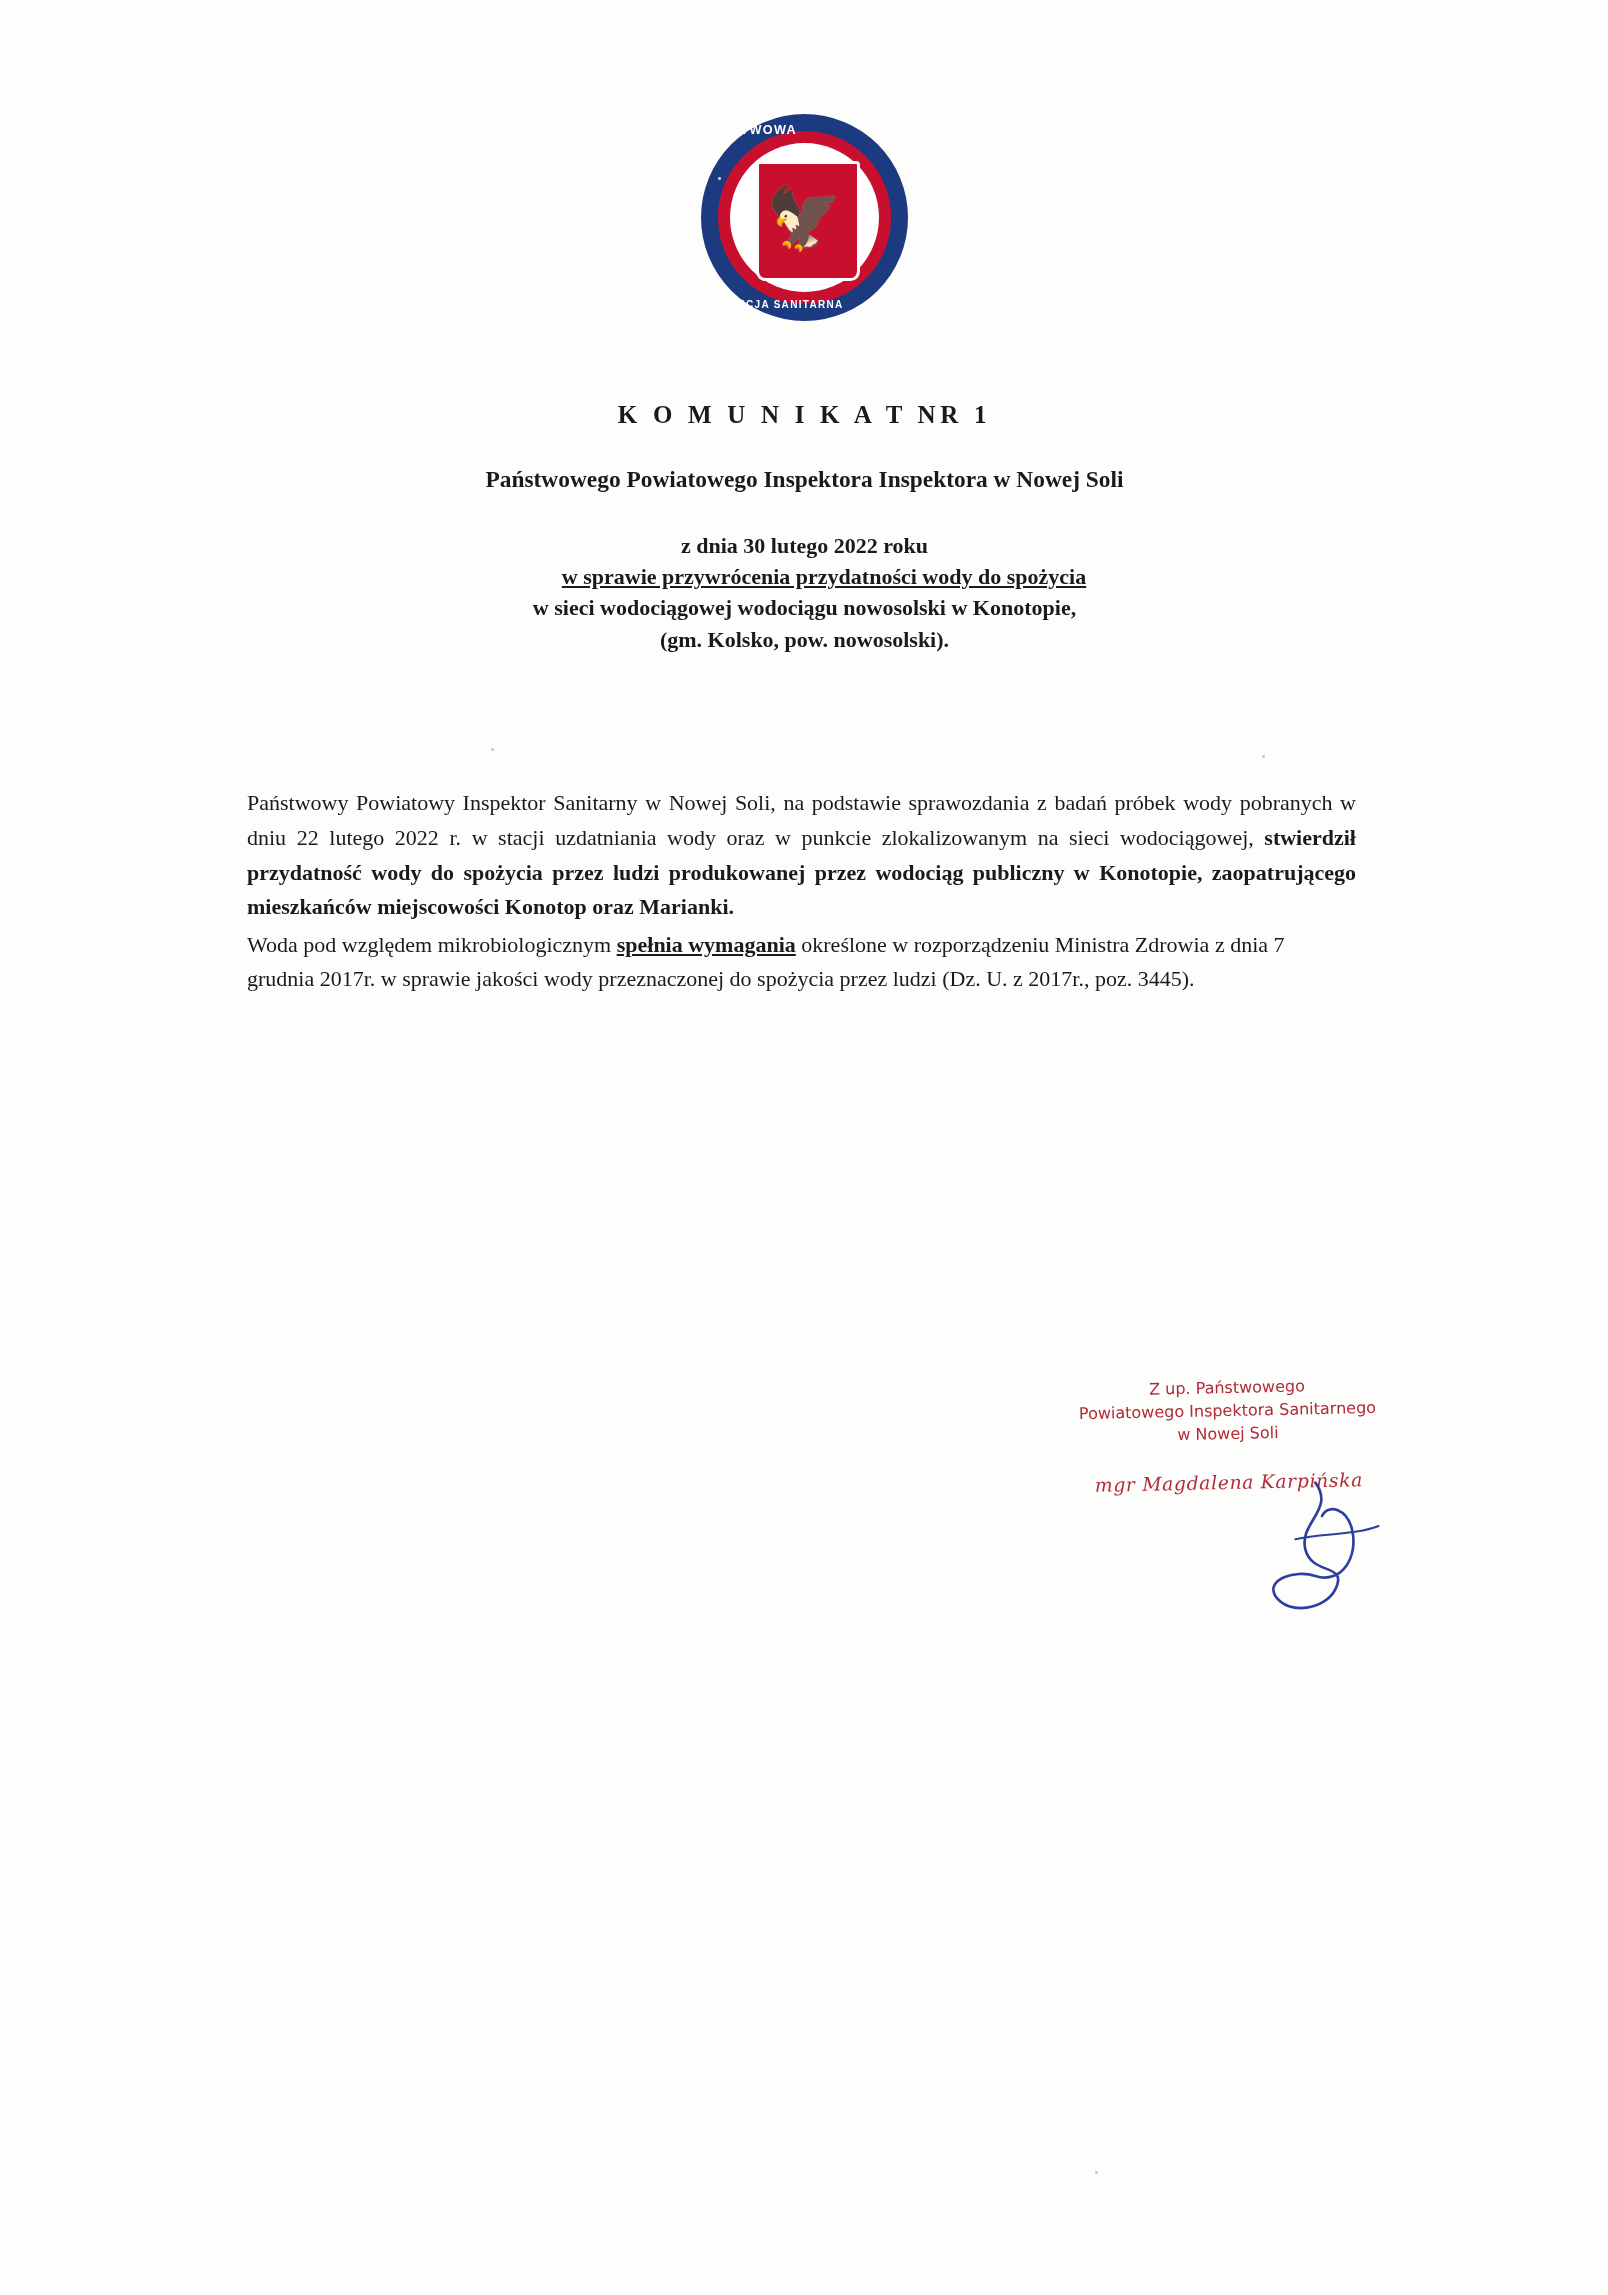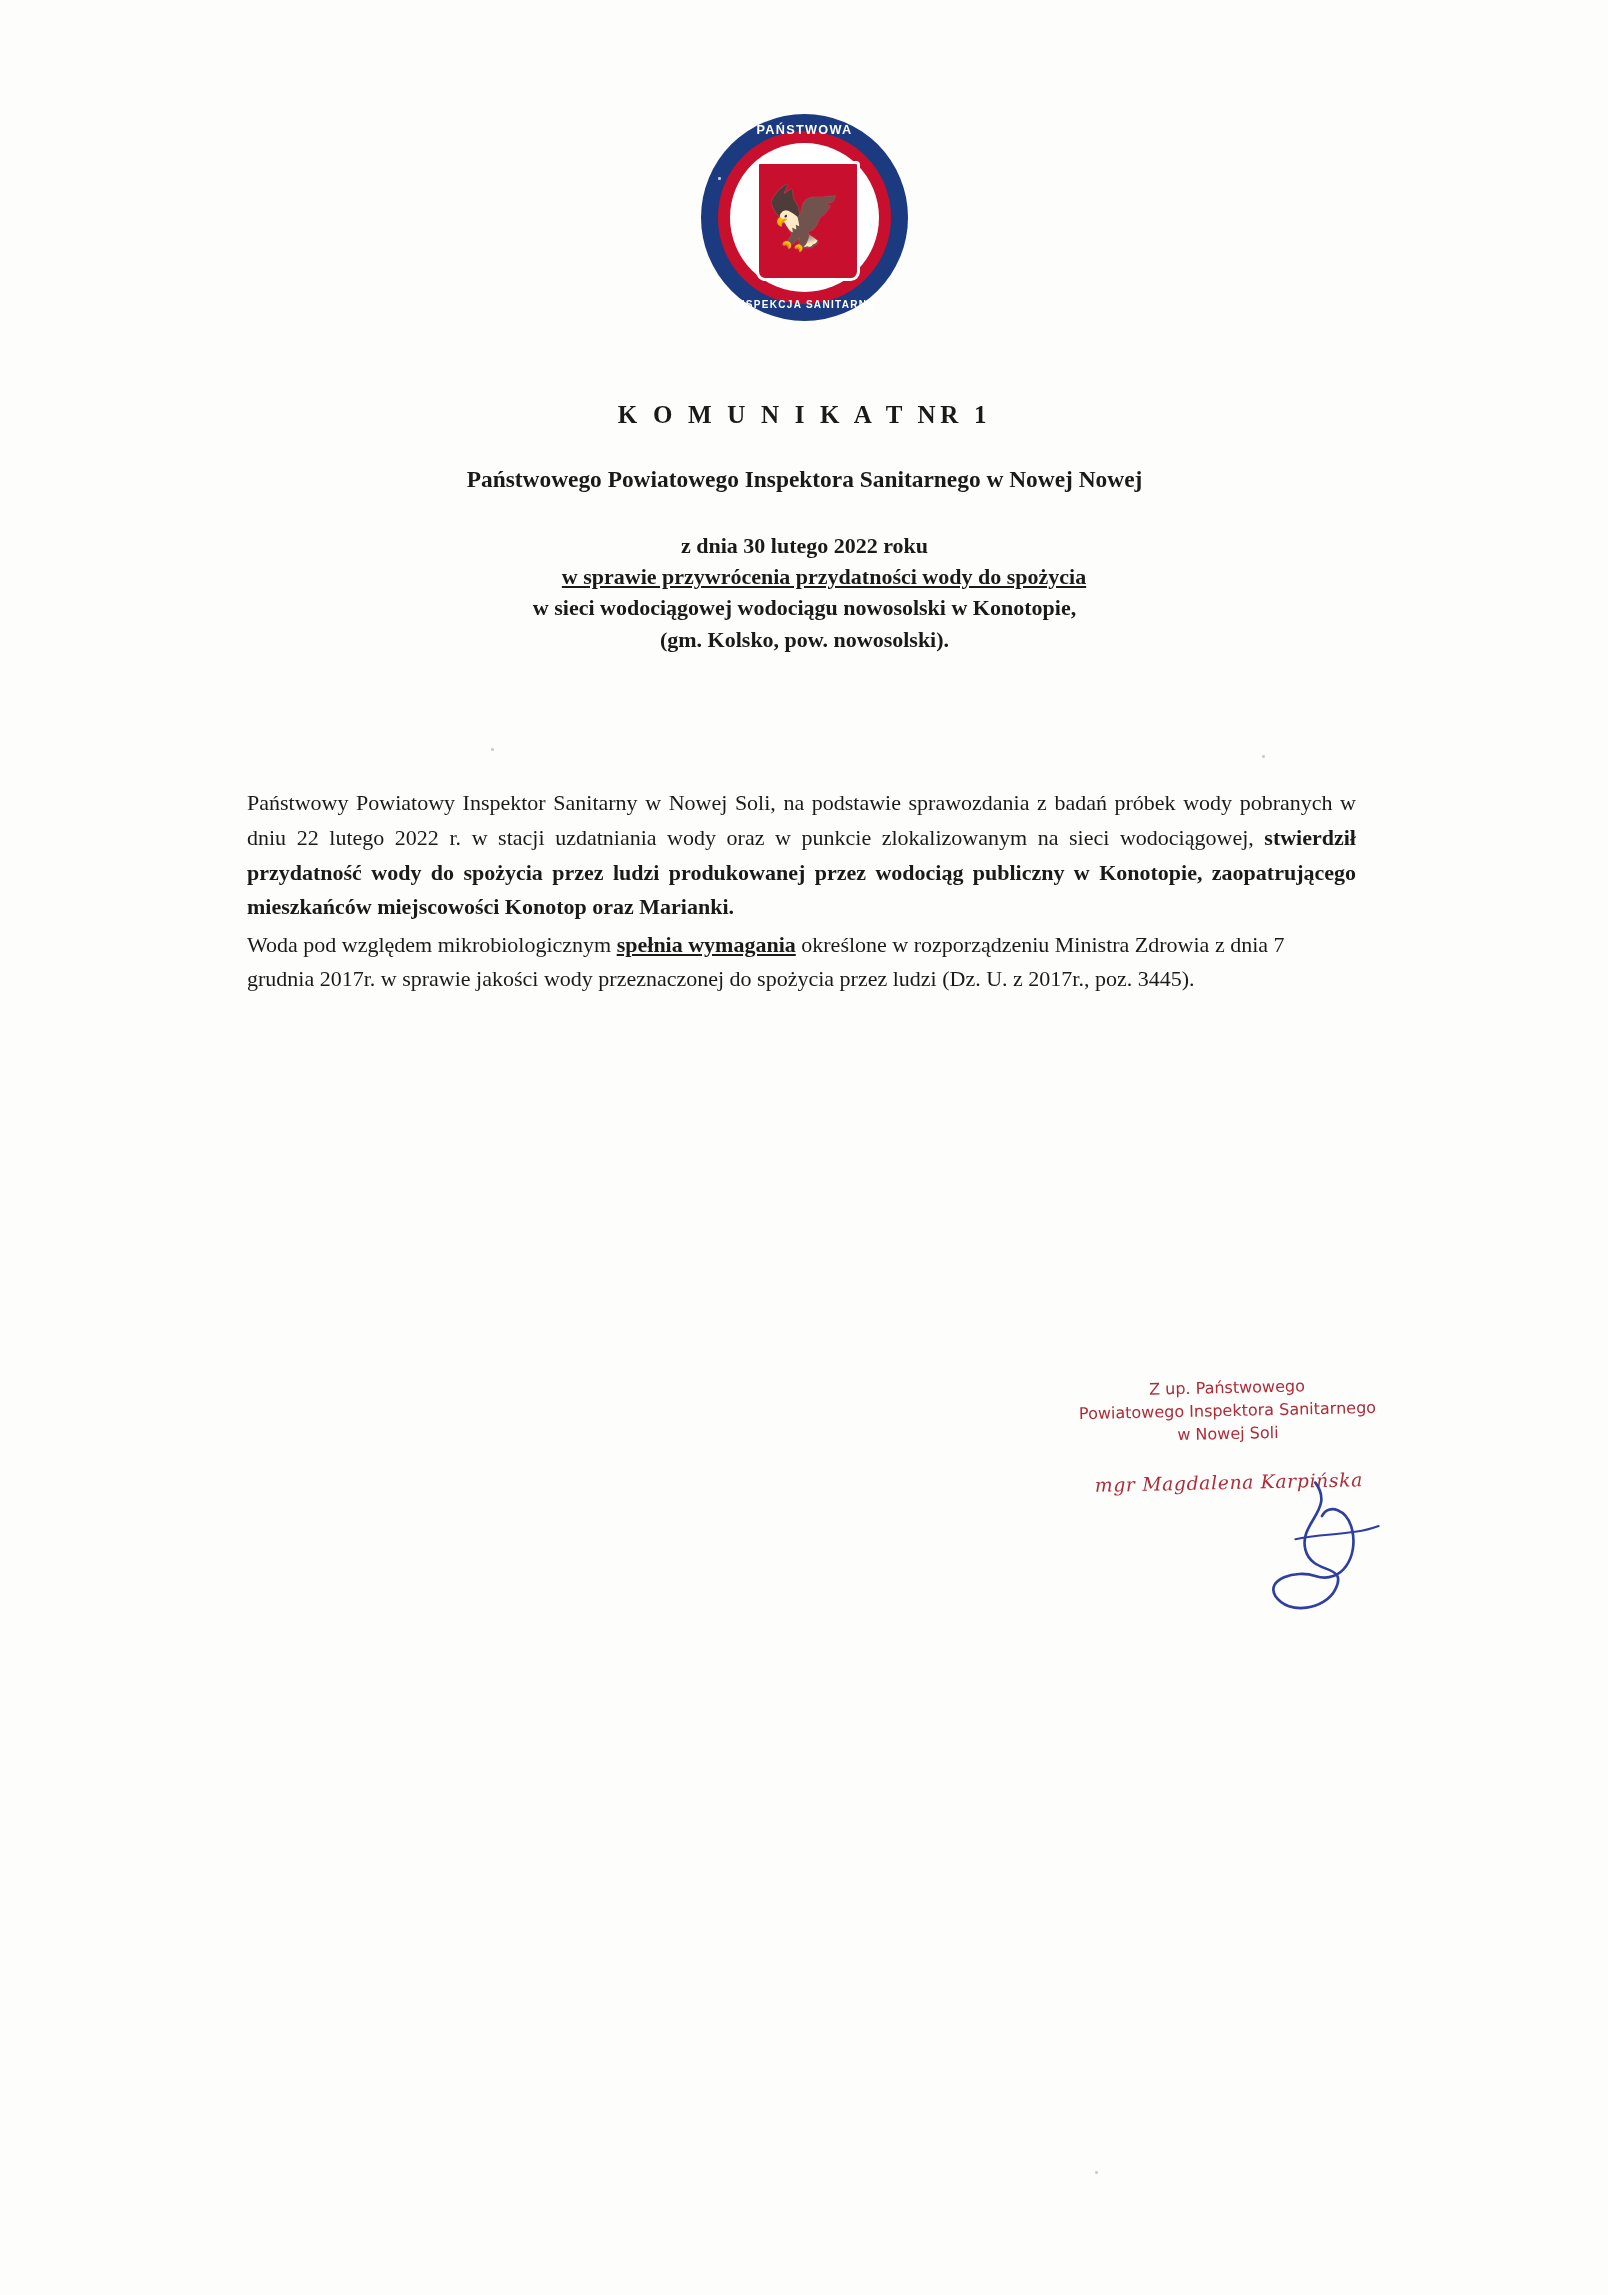--- a/index.html
+++ b/index.html
@@ -72,21 +72,20 @@
     transform: translate(-50%, -50%);
     font-size: 61px;
     line-height: 1;
     color: #f0f0f0;
     text-shadow: 0 0 1.3px #888;
   }
   .emblem .text-top, .emblem .text-bottom {
     position: absolute;
     left: 0;
     width: 100%;
-    text-align: center;
     color: #ffffff;
     font-family: "Liberation Sans", sans-serif;
     font-weight: bold;
     letter-spacing: 1.3px;
   }
   .emblem .text-top {
     top: 9.4px;
     font-size: 12.7px;
   }
   .emblem .text-bottom {
@@ -192,21 +191,21 @@
       <div class="ring-inner-white"></div>
       <div class="shield"></div>
       <div class="eagle">🦅</div>
       <div class="text-top">PAŃSTWOWA</div>
       <div class="text-bottom">INSPEKCJA SANITARNA</div>
     </div>
   </div>
 
   <div class="title-block">
     <div class="komunikat">K O M U N I K A T  NR 1</div>
-    <div class="authority">Państwowego Powiatowego Inspektora Sanitarnego w Nowej Nowej</div>
+    <div class="authority">Państwowego Powiatowego Inspektora Inspektora w Nowej Soli</div>
     <div class="subject-block">
       <div>z dnia 30 lutego 2022 roku</div>
       <div class="u">w sprawie przywrócenia przydatności wody do spożycia</div>
       <div>w sieci wodociągowej wodociągu nowosolski w Konotopie,</div>
       <div>(gm. Kolsko, pow. nowosolski).</div>
     </div>
   </div>
 
   <div class="body-block">
     <p class="para-justified"><span>Państwowy Powiatowy Inspektor Sanitarny w Nowej Soli, na podstawie sprawozdania z badań próbek wody pobranych w dniu 22 lutego 2022 r. w stacji uzdatniania wody oraz w punkcie zlokalizowanym na sieci wodociągowej, </span><span class="b">stwierdził przydatność wody do spożycia przez ludzi produkowanej przez wodociąg publiczny w Konotopie, zaopatrującego mieszkańców miejscowości Konotop oraz Marianki.</span></p>

